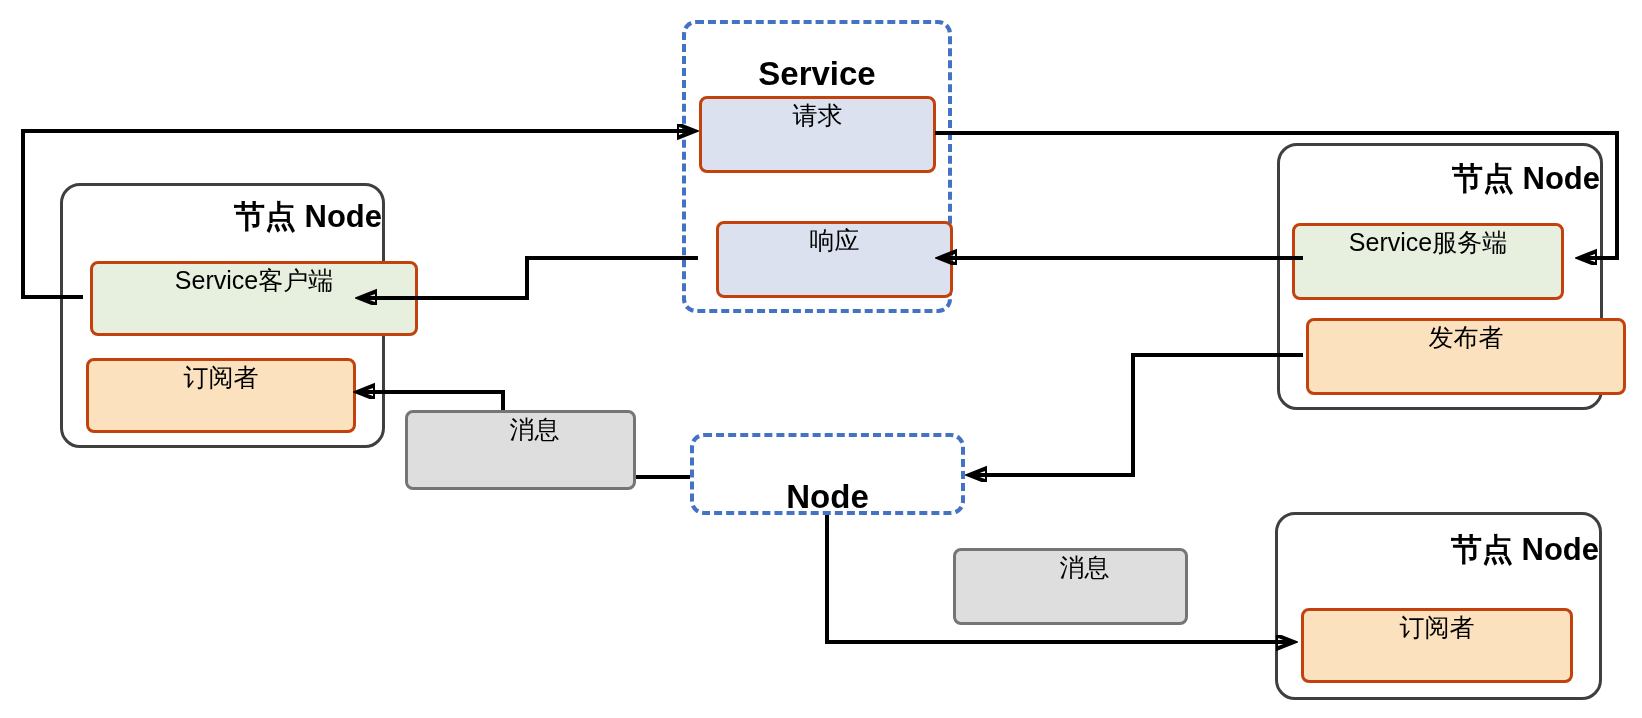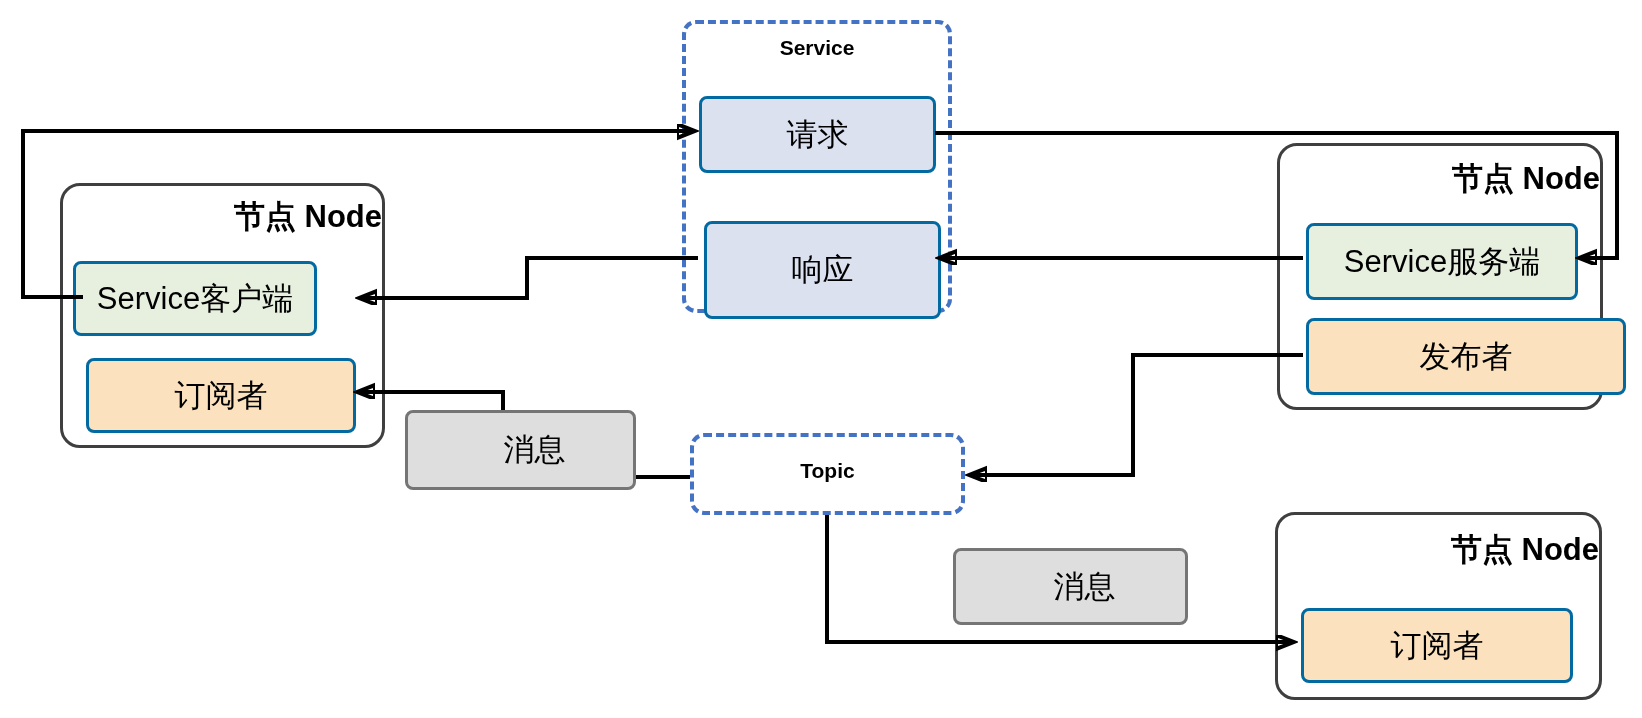--- a/index.html
+++ b/index.html
@@ -40,33 +40,33 @@
     border: 4px dashed #4472c4;
     border-radius: 14px;
     box-sizing: border-box;
     z-index: 1;
   }
   .group-title {
     position: absolute;
     left: 0; right: 0;
     text-align: center;
     font-weight: bold;
-    font-size: 21px;
+    font-size: 33px;
     color: #000000;
+    margin-top: 19px;
   }
   
   .chip {
     position: absolute;
-    border: 3px solid #0369a1;
+    border: 3px solid #c2410c;
     border-radius: 8px;
     box-sizing: border-box;
     display: flex;
-    align-items: center;
     justify-content: center;
-    font-size: 31px;
+    font-size: 25px;
     color: #000000;
     z-index: 2;
     white-space: nowrap;
   }
   .chip.blue   { background: #dbe1ef; }
   .chip.green  { background: #e7efdf; }
   .chip.orange { background: #fbe1bd; }
   .chip.gray   { background: #dedede; border-color: #757575; padding-left: 28px; }
   
   #arrows {
@@ -83,50 +83,50 @@
     stroke-width: 4;
   }
 </style>
 </head>
 <body>
 
 <div id="stage">
 
   <div class="group-node" style="left:60px; top:183px; width:325px; height:265px;">
     <div class="node-title" style="top:10px;">节点 Node</div>
-    <div class="chip green" style="left:10px; top:75px; width:244px; height:75px;">
+    <div class="chip green" style="left:27px; top:75px; width:328px; height:75px;">
       <span>Service客户端</span>
     </div>
     <div class="chip orange" style="left:23px; top:172px; width:270px; height:75px;">
       <span>订阅者</span>
     </div>
   </div>
 
   <div class="dashed-group" style="left:682px; top:20px; width:270px; height:293px;">
     <div class="group-title" style="top:12px;">Service</div>
     <div class="chip blue" style="left:13px; top:72px; width:237px; height:77px;">
       <span>请求</span>
     </div>
-    <div class="chip blue" style="left:18px; top:197px; width:237px; height:98px;">
+    <div class="chip blue" style="left:30px; top:197px; width:237px; height:77px;">
       <span>响应</span>
     </div>
   </div>
 
   <div class="group-node" style="left:1277px; top:143px; width:326px; height:267px;">
     <div class="node-title" style="top:12px;">节点 Node</div>
-    <div class="chip green" style="left:26px; top:77px; width:272px; height:77px;">
+    <div class="chip green" style="left:12px; top:77px; width:272px; height:77px;">
       <span>Service服务端</span>
     </div>
     <div class="chip orange" style="left:26px; top:172px; width:320px; height:77px;">
       <span>发布者</span>
     </div>
   </div>
 
   <div class="dashed-group" style="left:690px; top:433px; width:275px; height:82px;">
-    <div class="group-title" style="top:22px;">Topic</div>
+    <div class="group-title" style="top:22px;">Node</div>
   </div>
 
   <div class="chip gray" style="left:405px; top:410px; width:231px; height:80px;">
     <span>消息</span>
   </div>
 
   <div class="chip gray" style="left:953px; top:548px; width:235px; height:77px;">
     <span>消息</span>
   </div>
 

